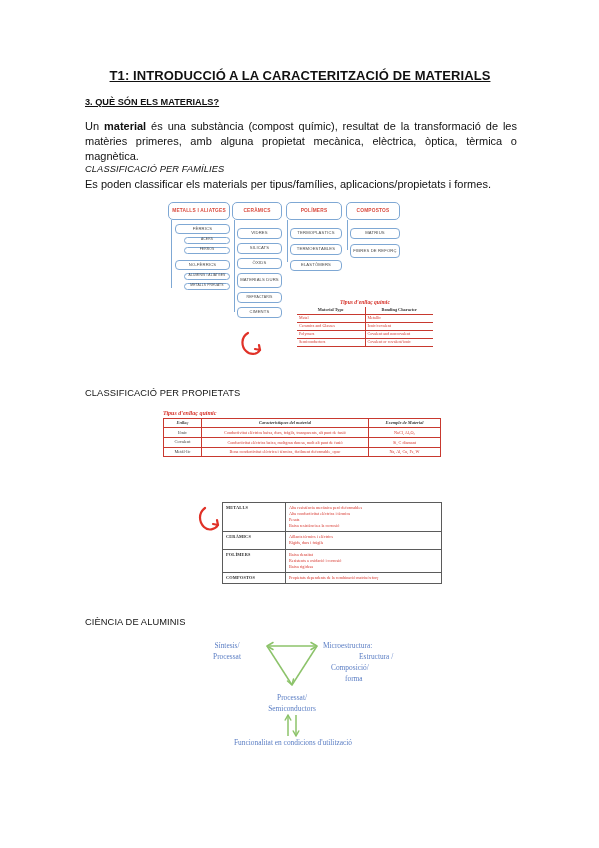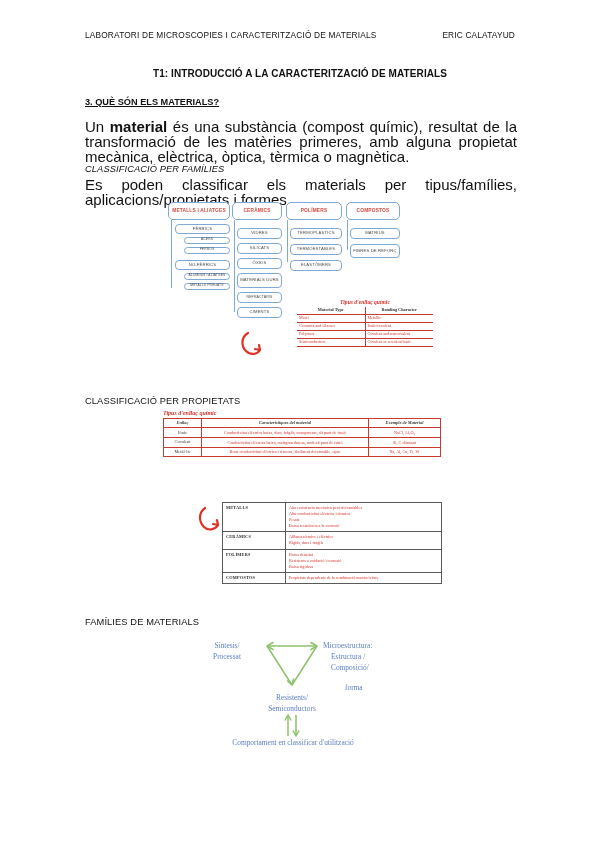--- a/index.html
+++ b/index.html
@@ -13,42 +13,42 @@
   
   .doc-header{
     position:absolute;left:85px;top:30px;width:430px;
     font-size:8.3px;letter-spacing:.18px;
     display:flex;justify-content:space-between;
   }
   .doc-header span{white-space:nowrap;}
 
   .doc-title{
     position:absolute;left:85px;top:68px;width:430px;
-    text-align:center;font-size:10px;font-weight:bold;
-    letter-spacing:.1px;
+    text-align:center;font-size:13px;font-weight:bold;
+    text-decoration:underline;letter-spacing:.1px;
   }
 
   .sec-num{
     position:absolute;left:85px;top:97px;
     font-size:9.2px;font-weight:bold;text-decoration:underline;
   }
 
   .para{
     position:absolute;left:85px;width:432px;
-    font-size:15px;line-height:15px;text-align:justify;
+    font-size:11px;line-height:15px;text-align:justify;
   }
   .para b{font-weight:bold;}
   .p1{top:119px;}
   .p2{top:177px;}
 
   .subhead{
     position:absolute;left:85px;font-size:9.3px;letter-spacing:.1px;
   }
   .sh1{top:164px;font-style:italic;}
-  .sh2{top:396px;}
+  .sh2{top:388px;}
   .sh3{top:617px;}
 
   
   .fam-diagram{
     position:absolute;left:168px;top:202px;width:232px;height:140px;
   }
   .fam-col{position:absolute;top:0;}
   .fam-col.c1{left:0;width:62px;}
   .fam-col.c2{left:64px;width:50px;}
   .fam-col.c3{left:118px;width:56px;}
@@ -139,24 +139,20 @@
     font-family:"Liberation Serif","DejaVu Serif",serif;
     font-size:7.4px;line-height:11px;
   }
   .tri-lbl.ctr{text-align:center;}
 </style>
 </head>
 <body>
 
 <div class="page">
 
-  <div class="doc-header">
-    <span>LABORATORI DE MICROSCOPIES I CARACTERITZACIÓ DE MATERIALS</span>
-    <span>ERIC CALATAYUD</span>
-  </div>
 
   <div class="doc-title">T1: INTRODUCCIÓ A LA CARACTERITZACIÓ DE MATERIALS</div>
 
   <div class="sec-num">3. QUÈ SÓN ELS MATERIALS?</div>
 
   <div class="para p1">
     <span>Un </span><b>material</b><span> és una substància (compost químic), resultat de la transformació de les matèries primeres, amb alguna propietat mecànica, elèctrica, òptica, tèrmica o magnètica.</span>
   </div>
 
   <div class="para p2">Es poden classificar els materials per tipus/famílies, aplicacions/propietats i formes.</div>
@@ -318,21 +314,21 @@
           <td>
             <ul>
               <li>Propietats dependents de la combinació matriu/reforç</li>
             </ul>
           </td>
         </tr>
       </tbody>
     </table>
   </div>
 
-  <div class="subhead sh3">FAMÍLIES DE MATERIALS</div>
+  <div class="subhead sh3">CIÈNCIA DE ALUMINIS</div>
 
   <div class="tri-wrap">
 
     <svg width="250" height="148" viewBox="0 0 250 148" style="position:absolute;left:0;top:0;">
 
       <line x1="72" y1="14" x2="122" y2="14" stroke="#8cc36a" stroke-width="1.5"></line>
       <path d="M72 14 l6 -3.5 M72 14 l6 3.5" fill="none" stroke="#8cc36a" stroke-width="1.5" stroke-linecap="round"></path>
       <path d="M122 14 l-6 -3.5 M122 14 l-6 3.5" fill="none" stroke="#8cc36a" stroke-width="1.5" stroke-linecap="round"></path>
 
       <line x1="72" y1="14" x2="97" y2="53" stroke="#8cc36a" stroke-width="1.5"></line>
@@ -346,28 +342,28 @@
       <path d="M101 104 l-2.8 -5 M101 104 l2.8 -5" fill="none" stroke="#8cc36a" stroke-width="1.5" stroke-linecap="round"></path>
     </svg>
 
     <div class="tri-lbl ctr" style="left:0px;top:8px;width:64px;">
       <div>Síntesis/</div>
       <div>Processat</div>
     </div>
 
     <div class="tri-lbl" style="left:128px;top:8px;width:115px;">
       <div>Microestructura:</div>
-      <div style="padding-left:8px;">Estructura /</div>
+      <div style="padding-left:8px;margin-left:28px;">Estructura /</div>
       <div style="padding-left:8px;">Composició/</div>
-      <div style="padding-left:22px;margin-top:9px;">forma</div>
+      <div style="padding-left:22px;">forma</div>
     </div>
 
     <div class="tri-lbl ctr" style="left:43px;top:60px;width:108px;">
-      <div>Resistents/</div>
+      <div>Processat/</div>
       <div>Semiconductors</div>
     </div>
 
     <div class="tri-lbl ctr" style="left:0px;top:105px;width:196px;">
-      <div>Comportament en classificar d'utilització</div>
+      <div>Funcionalitat en condicions d'utilització</div>
     </div>
   </div>
 
 </div>
 
 </body></html>

